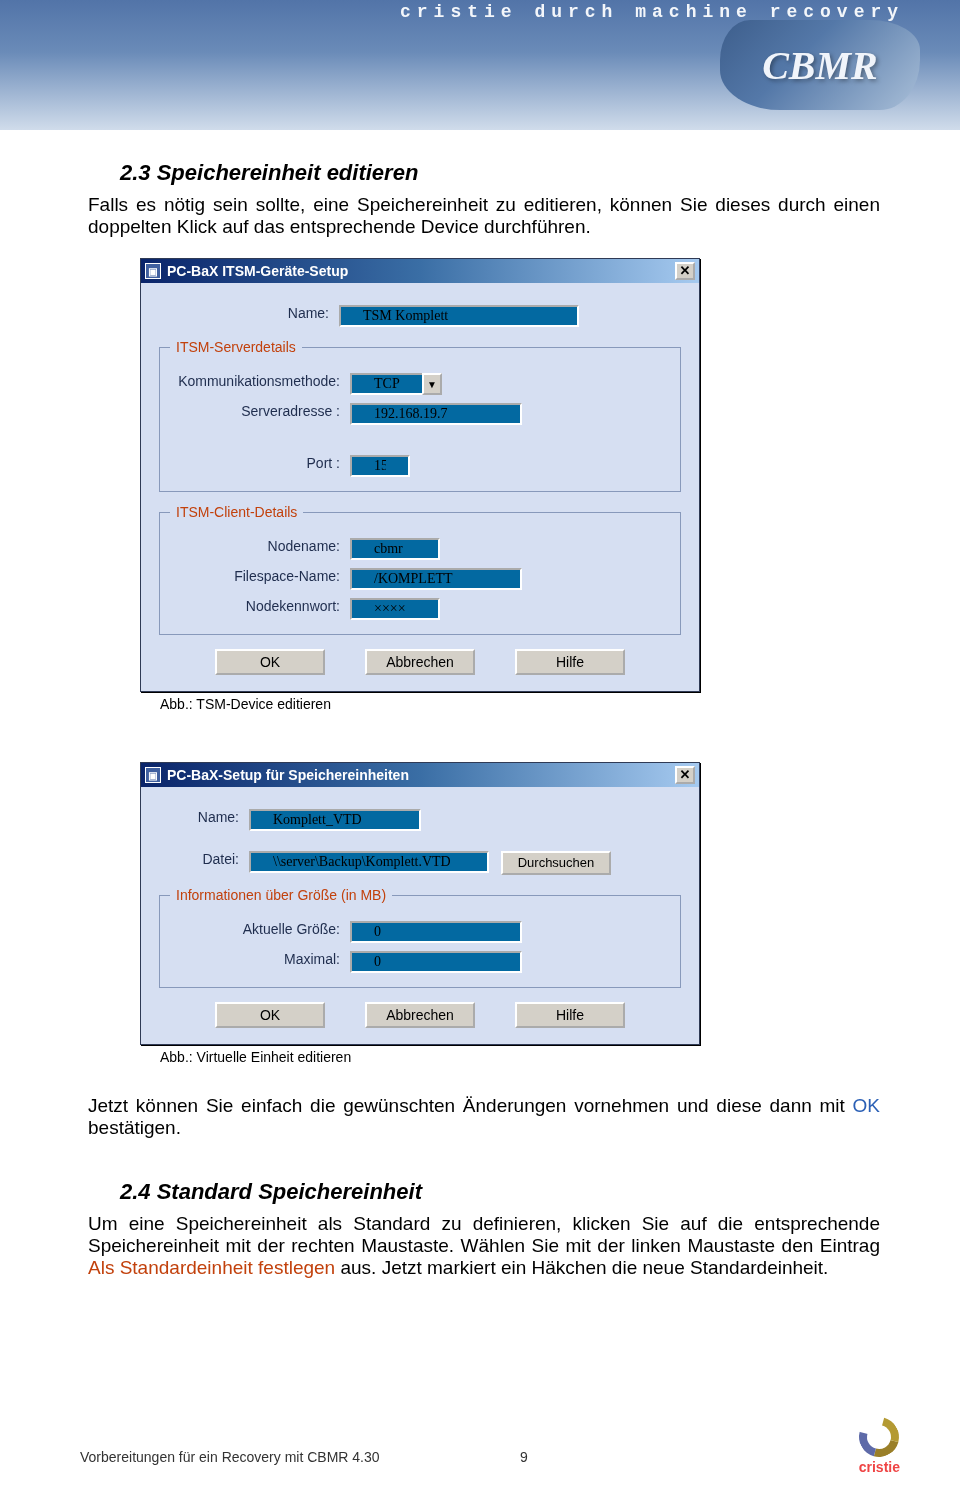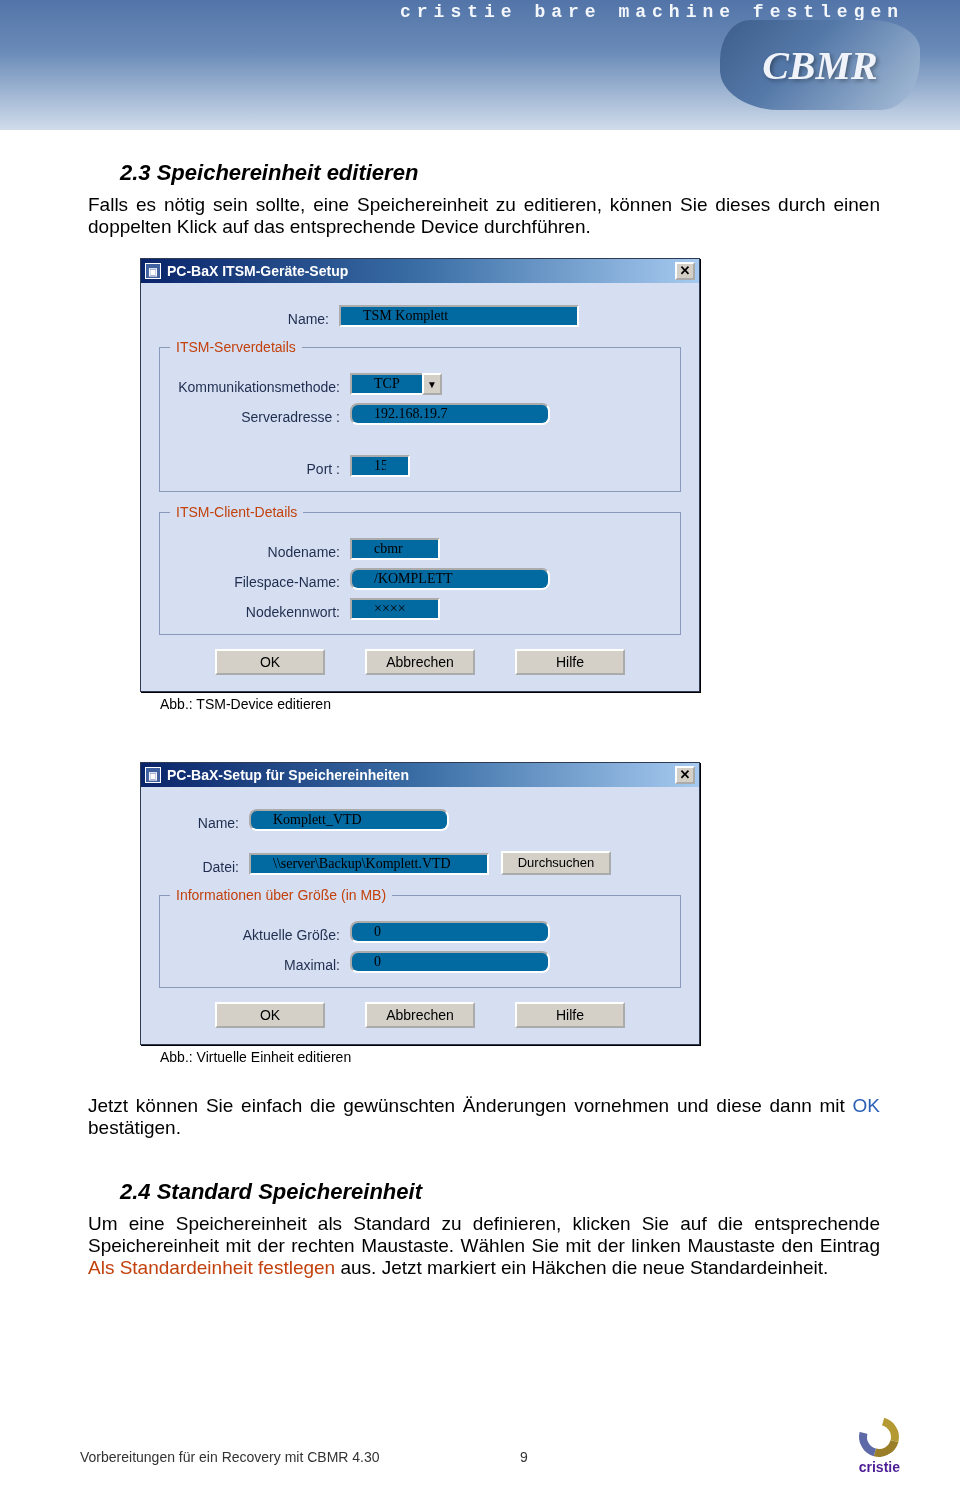--- a/index.html
+++ b/index.html
@@ -103,42 +103,42 @@
     color: #000;
     font-family: Arial;
     font-size: 13px;
     line-height: 13px;
     text-align: center;
     cursor: default;
   }
   .dlg-body { padding: 14px 18px 16px 18px; }
   .form-row {
     display: flex;
-    align-items: flex-end;
+    align-items: flex-start;
     margin: 8px 0;
   }
   .form-row label {
     width: 180px;
     text-align: right;
     padding-right: 10px;
     color: #1f2d4e;
   }
   .form-row .field {
     flex: 0 0 auto;
   }
   .field input {
     font-family: Liberation Serif, serif;
     font-size: 14px;
     padding: 1px 22px;
     border: 2px inset #fff;
     background: #0369a1;
     height: 22px;
   }
   .w250 { width: 240px; }
-  .w200 { width: 200px; border-radius: 8px; }
+  .w200 { width: 172px; }
   .w100 { width: 90px; }
   .w60  { width: 60px; }
   .dropdown {
     display: inline-flex;
     align-items: stretch;
   }
   .dropdown input { width: 72px; border-right: none; }
   .dropdown .arrow {
     width: 20px;
     background: #d4d0c8;
@@ -206,31 +206,31 @@
     width: 40px; height: 40px;
     border: 8px solid #5e6aa8;
     border-right-color: #b49a33;
     border-bottom-color: #9a7f28;
     border-radius: 50%;
     border-top-color: transparent;
     transform: rotate(-30deg);
   }
   .cristie-logo .txt {
     font-size: 14px;
-    color: #4c1d95;
+    color: #ef4444;
     font-weight: bold;
     margin-top: 2px;
   }
 </style>
 </head>
 <body>
 
 <div class="page">
   <div class="header">
-    <div class="header-text">cristie bare machine festlegen</div>
+    <div class="header-text">cristie durch machine recovery</div>
     <div class="header-logo">CBMR</div>
   </div>
 
   <h2>2.3  Speichereinheit editieren</h2>
   <p class="body">Falls es nötig sein sollte, eine Speichereinheit zu editieren, können Sie dieses durch einen doppelten Klick auf das entsprechende Device durchführen.</p>
 
   <div class="dialog">
     <div class="titlebar">
       <span class="icon">▣</span>
       <span class="title">PC-BaX ITSM-Geräte-Setup</span>

